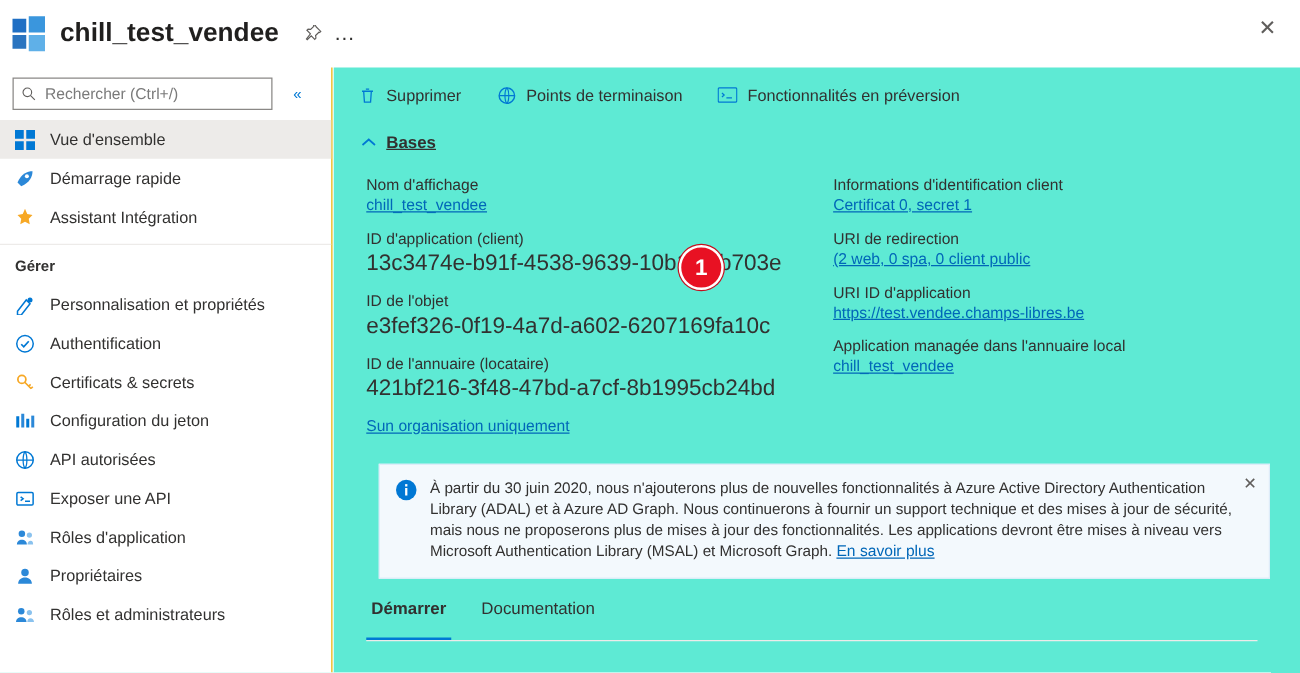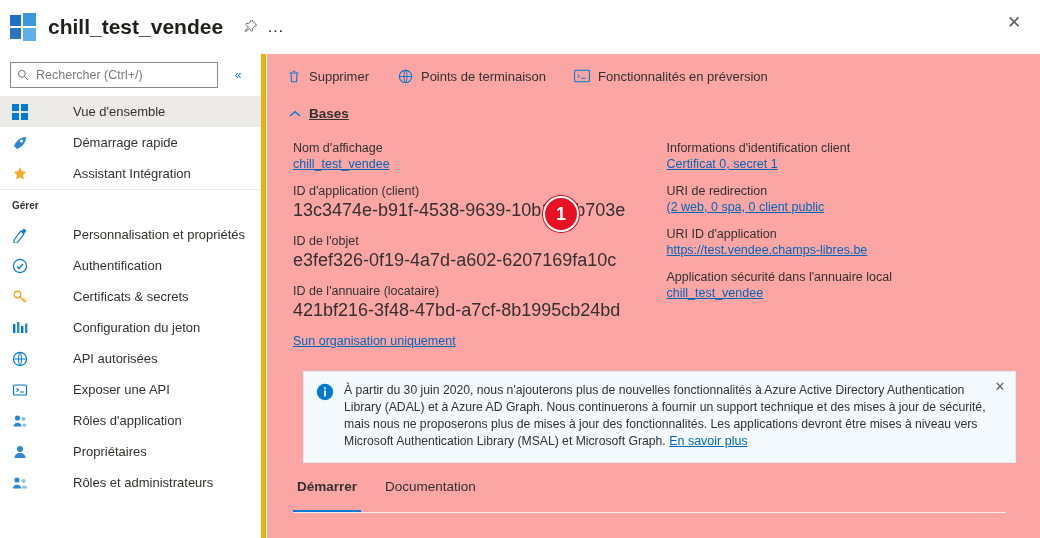--- a/index.html
+++ b/index.html
@@ -69,21 +69,21 @@
     font-size: 17px;
     cursor: pointer;
   }
 
   
   .sidebar {
     position: absolute;
     top: 54px; left: 0;
     width: 266px; height: 484px;
     background: #ffffff;
-    border-right: 5px solid #eab308;
+    border-right: 1px solid #eab308;
   }
   .search-row {
     display: flex;
     align-items: center;
     padding: 8px 10px 6px 10px;
   }
   .search-box {
     position: relative;
     width: 208px; height: 26px;
     border: 1px solid #8a8886;
@@ -117,43 +117,43 @@
   .nav-list { margin-top: 2px; }
   .nav-item {
     display: flex;
     align-items: center;
     height: 31px;
     padding-left: 10px;
     font-size: 13px;
     color: #323130;
     cursor: pointer;
     white-space: nowrap;
-    gap: 33px;
   }
   .nav-item.selected { background: #edebe9; }
   .nav-ico {
     width: 20px; height: 20px;
     margin-right: 10px;
     display: flex; align-items: center; justify-content: center;
     flex: none;
   }
   .nav-group-title {
-    font-size: 10px;
+    font-size: 12px;
     font-weight: 700;
     color: #323130;
     padding: 10px 0 6px 12px;
     border-top: 1px solid #edebe9;
+    margin-top: 6px;
   }
 
   
   .main {
     position: absolute;
     top: 54px; left: 267px;
     width: 773px; height: 484px;
-    background: #fca5a5;
+    background: #5eead4;
     overflow: hidden;
   }
   .cmdbar {
     display: flex;
     align-items: center;
     height: 44px;
     padding-left: 14px;
     gap: 20px;
   }
   .cmd {
@@ -536,21 +536,21 @@
         </div>
         <div class="prop">
           <div class="prop-label">URI de redirection</div>
           <div class="link">(2 web, 0 spa, 0 client public</div>
         </div>
         <div class="prop">
           <div class="prop-label">URI ID d'application</div>
           <div class="link">https://test.vendee.champs-libres.be</div>
         </div>
         <div class="prop">
-          <div class="prop-label">Application sécurité dans l'annuaire local</div>
+          <div class="prop-label">Application managée dans l'annuaire local</div>
           <div class="link">chill_test_vendee</div>
         </div>
       </div>
 
       <div class="marker">
         <span>1</span>
       </div>
     </div>
 
     <div class="banner">

